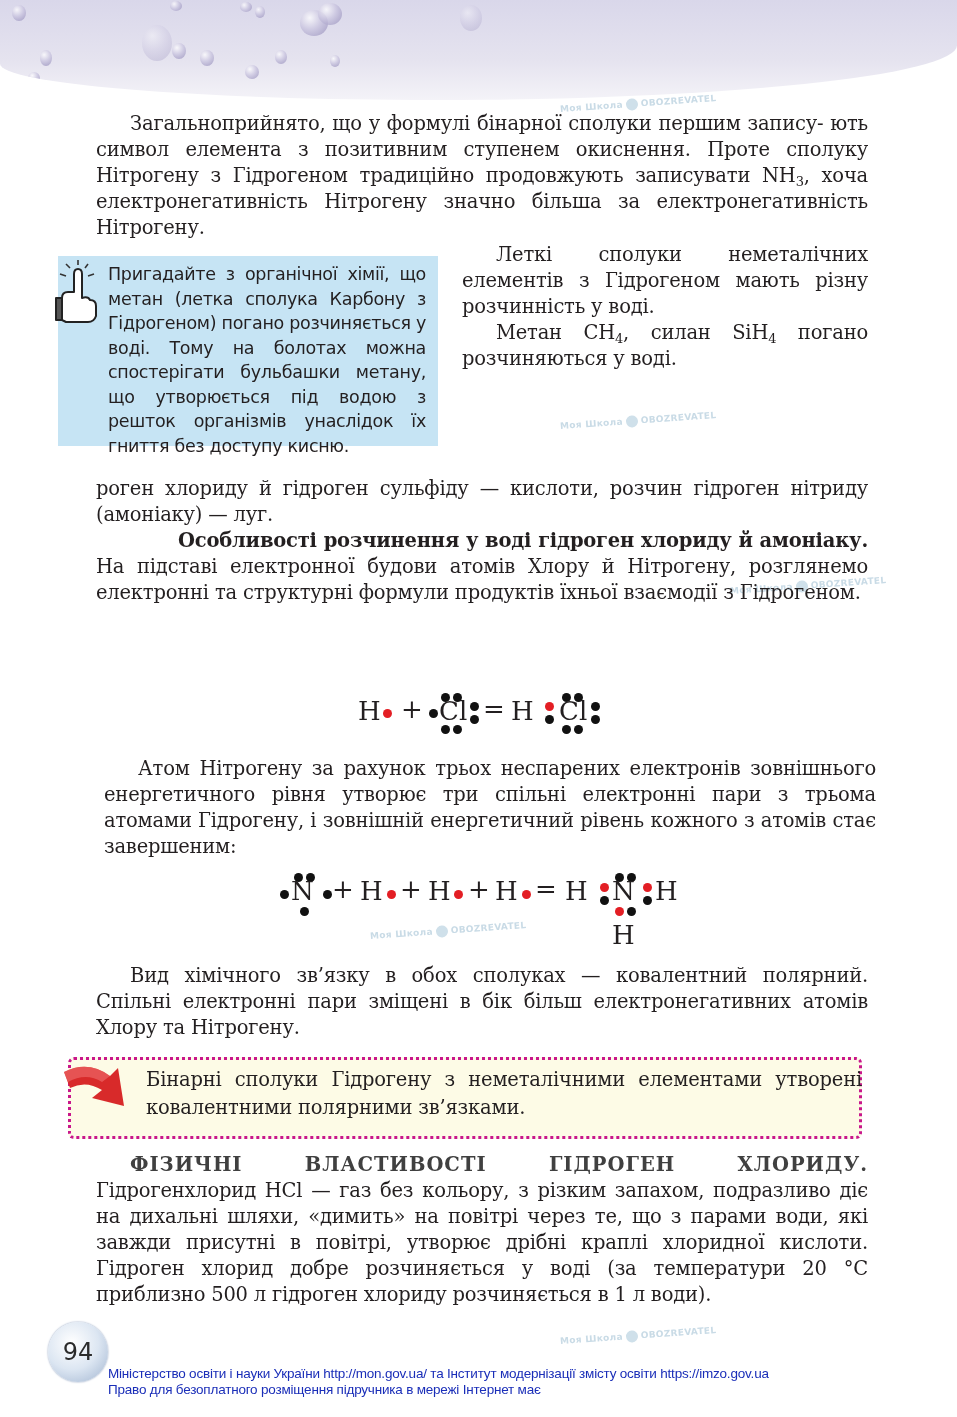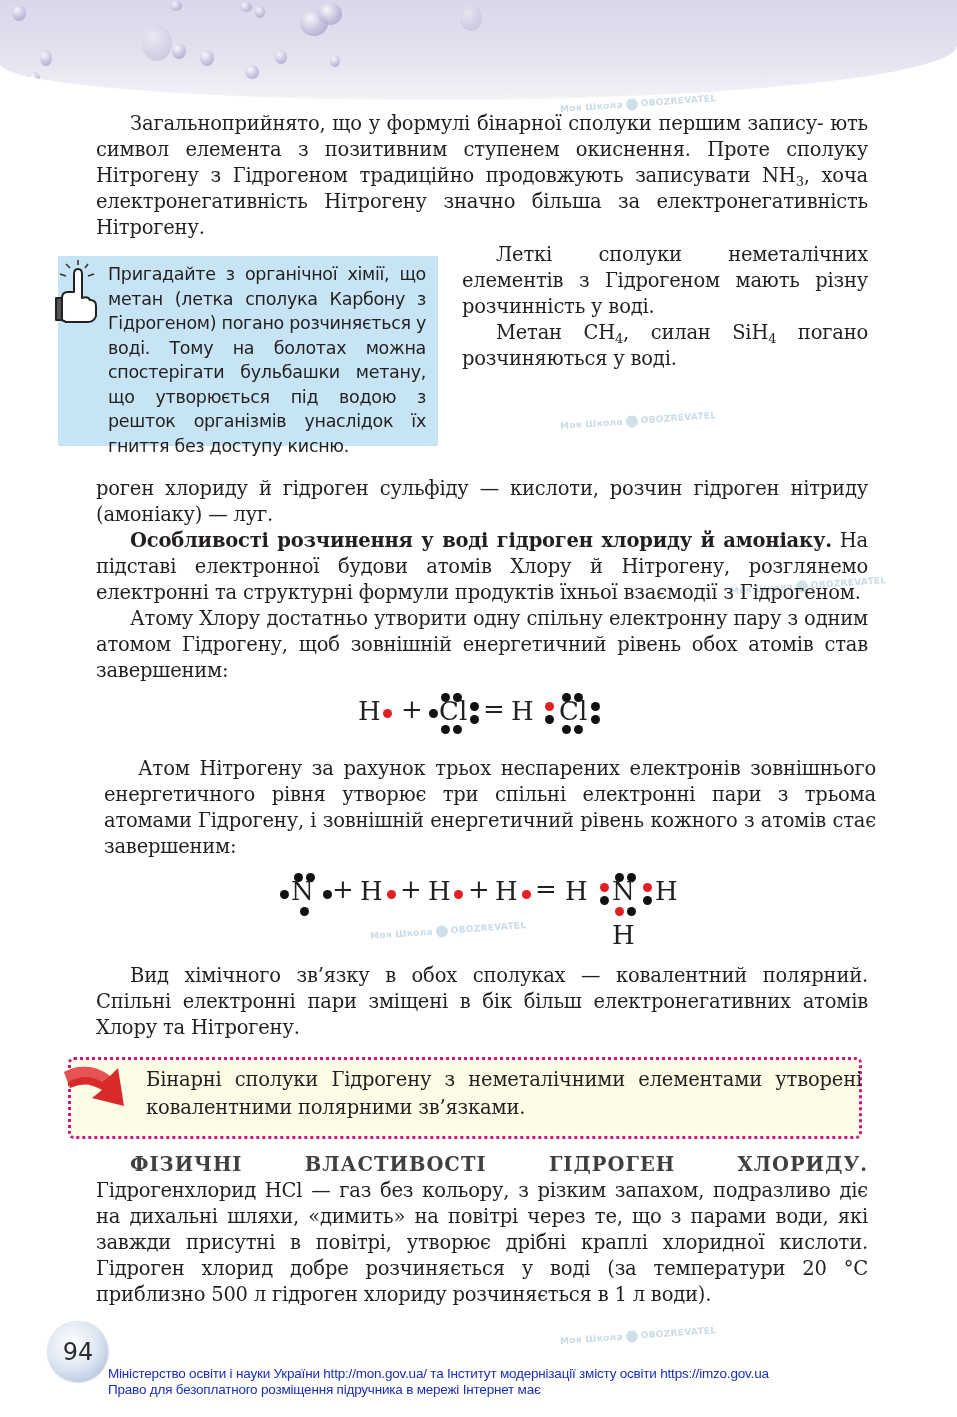--- a/index.html
+++ b/index.html
@@ -26,21 +26,21 @@
     transform: rotate(-4deg);
   }
   .wm .dot { display:inline-block; width:12px; height:12px; border-radius:50%; background:#cfe0ea; vertical-align:middle; margin:0 3px; }
   .text {
     position: absolute; font-size: 19.5px; line-height: 26px; text-align: justify;
     letter-spacing: -0.2px;
   }
   .text p { margin: 0; text-indent: 34px; }
   .text p.noindent { text-indent: 0; }
   sub { font-size: 13px; vertical-align: -4px; line-height: 0; }
-  .bold { font-weight: bold; }
+  .bold { font-weight: bold; margin-left: 48px; }
 
   .tip-box {
     position: absolute; left: 58px; top: 256px; width: 380px; height: 190px;
     background: #c6e4f4;
   }
   .tip-text {
     position: absolute; left: 108px; top: 262px; width: 318px;
     font-family: "DejaVu Sans", sans-serif; font-size: 17.5px; line-height: 24.5px;
     text-align: justify; color: #231f20; letter-spacing: -0.3px;
   }
@@ -122,21 +122,20 @@
 <div class="tip-text">Пригадайте з органічної хімії, що метан (летка сполука Карбону з Гідрогеном) погано розчиняється у воді. Тому на болотах можна спостерігати бульбашки метану, що утворюється під водою з решток організмів унаслідок їх гниття без доступу кисню.</div>
 
 <div class="text" style="left:462px;top:242px;width:406px;">
   <p>Леткі сполуки неметалічних елементів з Гідрогеном мають різну розчинність у воді.</p>
   <p><span>Метан CH</span><sub>4</sub><span>, силан SiH</span><sub>4</sub><span> погано розчиняються у воді.</span></p>
 </div>
 
 <div class="text" style="left:96px;top:476px;width:772px;">
   <p class="noindent">роген хлориду й гідроген сульфіду — кислоти, розчин гідроген нітриду (амоніаку) — луг.</p>
   <p><span class="bold">Особливості розчинення у воді гідроген хлориду й амоніаку.</span><span> На підставі електронної будови атомів Хлору й Нітрогену, розглянемо електронні та структурні формули продуктів їхньої взаємодії з Гідрогеном.</span></p>
-  <p>Атому Хлору достатньо утворити одну спільну електронну пару з одним атомом Гідрогену, щоб зовнішній енергетичний рівень обох атомів став завершеним:</p>
 </div>
 
 <div style="position:absolute;left:355px;top:690px;width:260px;height:50px;">
   <span class="formula" style="left:3px;top:6px">H</span>
   <span class="e r" style="left:28px;top:19px"></span>
   <span class="formula" style="left:46px;top:4px">+</span>
   <span class="e" style="left:74px;top:19px"></span>
   <span class="e" style="left:86px;top:3px"></span>
     <span class="e" style="left:98px;top:3px"></span>
   <span class="formula" style="left:84px;top:6px">Cl</span>

